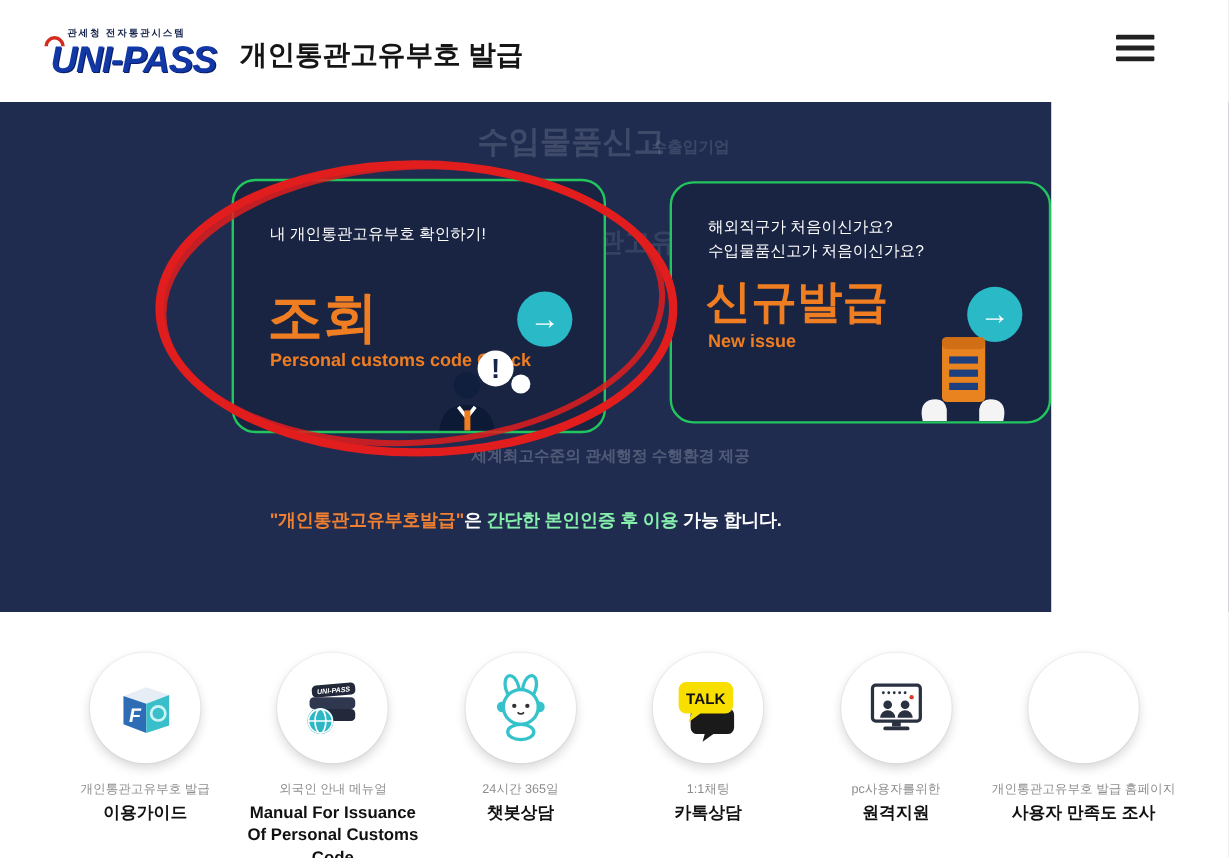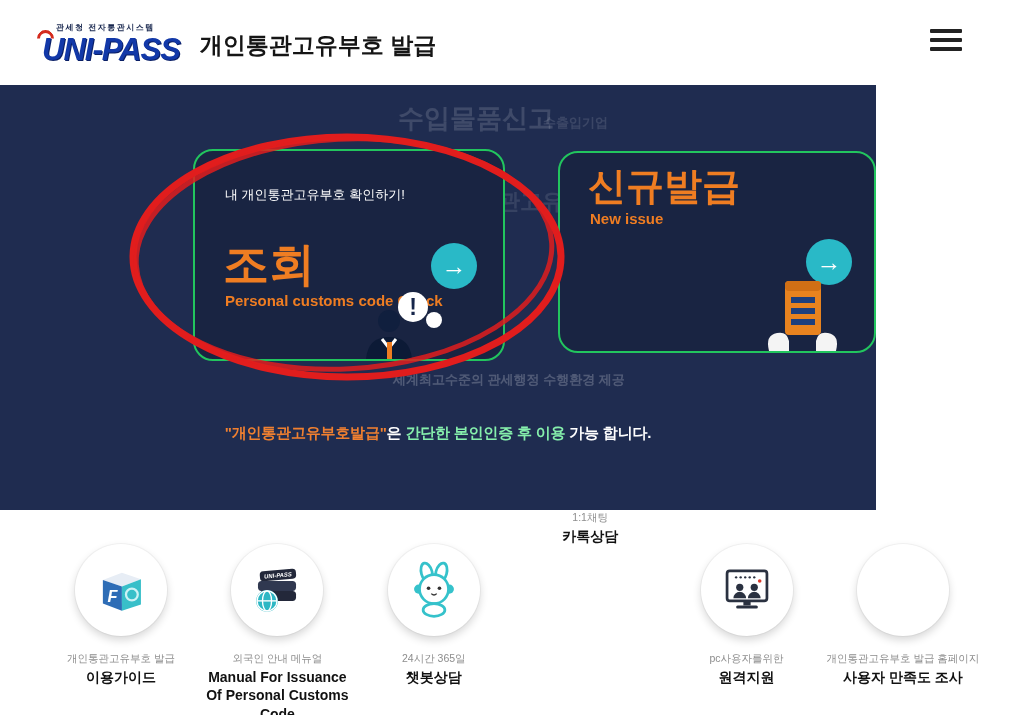--- a/index.html
+++ b/index.html
@@ -117,20 +117,24 @@
         <text x="57" y="28" text-anchor="middle" font-size="23" font-weight="bold" fill="#16254a">!</text>
         <circle cx="78" cy="33" r="8" fill="#ffffff"></circle>
         <circle cx="33" cy="34" r="11" fill="#101f3e"></circle>
         <path d="M10 72 q2 -22 23 -22 q21 0 23 22 Z" fill="#0c1a36"></path>
         <path d="M26 52 l7 9 7 -9" fill="none" stroke="#ffffff" stroke-width="3"></path>
         <rect x="31" y="55" width="5" height="17" fill="#ef7d22"></rect>
       </svg>
     </div>
 
     <div class="card new">
+      <div class="sub">
+        <span>해외직구가 처음이신가요?</span><br>
+        <span>수입물품신고가 처음이신가요?</span>
+      </div>
       <div class="big">신규발급</div>
       <div class="en">New issue</div>
       <div class="arrow-btn">→</div>
       <svg class="illus doc" width="95" height="72" viewBox="0 0 95 72">
         <rect x="30" y="2" width="36" height="54" rx="4" fill="#e8831f"></rect>
         <rect x="30" y="2" width="36" height="10" rx="4" fill="#d06f15"></rect>
         <rect x="36" y="18" width="24" height="6" fill="#1d3f7d"></rect>
         <rect x="36" y="29" width="24" height="6" fill="#1d3f7d"></rect>
         <rect x="36" y="40" width="24" height="6" fill="#1d3f7d"></rect>
         <path d="M14 72 q-4 -16 8 -18 q10 -2 12 8 l0 10 Z" fill="#f4f4f4"></path>
@@ -193,20 +197,27 @@
           <circle cx="38" cy="30" r="2" fill="#333333"></circle>
           <path d="M29 36 q3 3 6 0" stroke="#333333" fill="none" stroke-width="1.5"></path>
           <ellipse cx="32" cy="54" rx="12" ry="7" fill="#ffffff" stroke="#35c2cb" stroke-width="3"></ellipse>
         </svg>
       </div>
       <div class="fcap">24시간 365일</div>
       <div class="flabel">챗봇상담</div>
     </div>
 
     <div class="fitem">
+      <div class="fcircle">
+        <svg width="58" height="58" viewBox="0 0 64 64">
+          <path d="M22 32 h28 a6 6 0 0 1 6 6 v12 a6 6 0 0 1 -6 6 h-13 l-10 7 2 -7 h-7 a6 6 0 0 1 -6 -6 v-12 a6 6 0 0 1 6 -6 z" fill="#1a1a1a"></path>
+          <path d="M12 8 h36 a7 7 0 0 1 7 7 v15 a7 7 0 0 1 -7 7 h-23 l-11 8 3 -8 h-5 a7 7 0 0 1 -7 -7 v-15 a7 7 0 0 1 7 -7 z" fill="#f8df00"></path>
+          <text x="30" y="28" text-anchor="middle" font-size="14" font-weight="bold" fill="#111111">TALK</text>
+        </svg>
+      </div>
       <div class="fcap">1:1채팅</div>
       <div class="flabel">카톡상담</div>
     </div>
 
     <div class="fitem">
       <div class="fcircle">
         <svg width="58" height="58" viewBox="0 0 64 64">
           <rect x="10" y="11" width="44" height="33" rx="3" fill="#ffffff" stroke="#2a3140" stroke-width="3"></rect>
           <circle cx="20" cy="18" r="1.3" fill="#2a3140"></circle>
           <circle cx="25" cy="18" r="1.3" fill="#2a3140"></circle>

